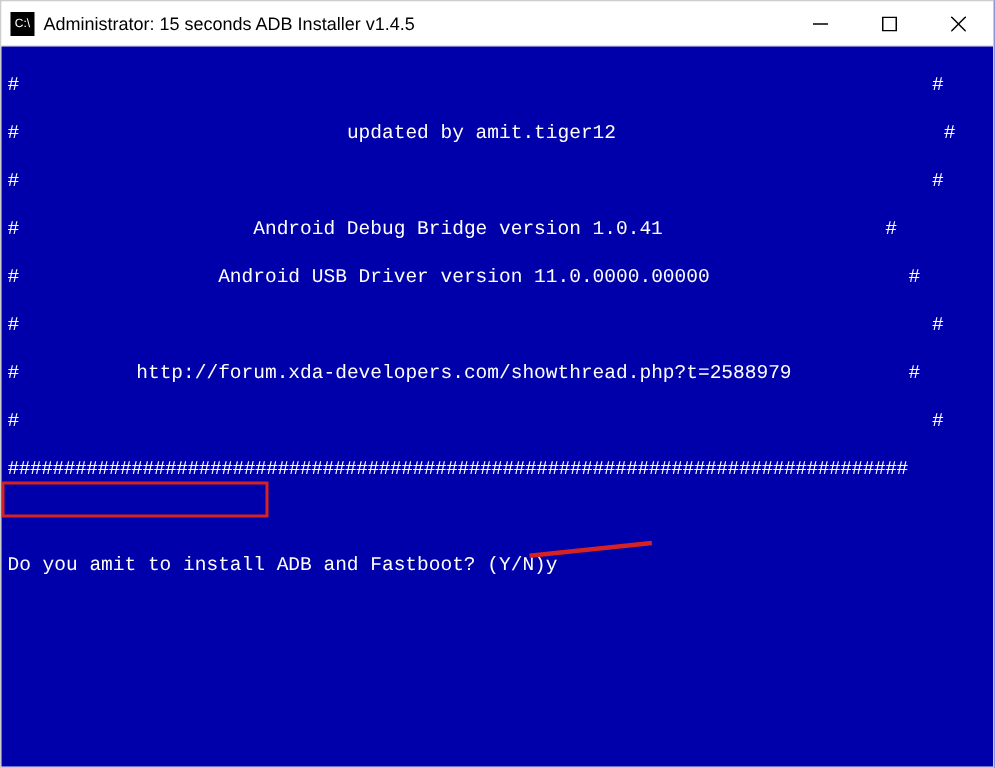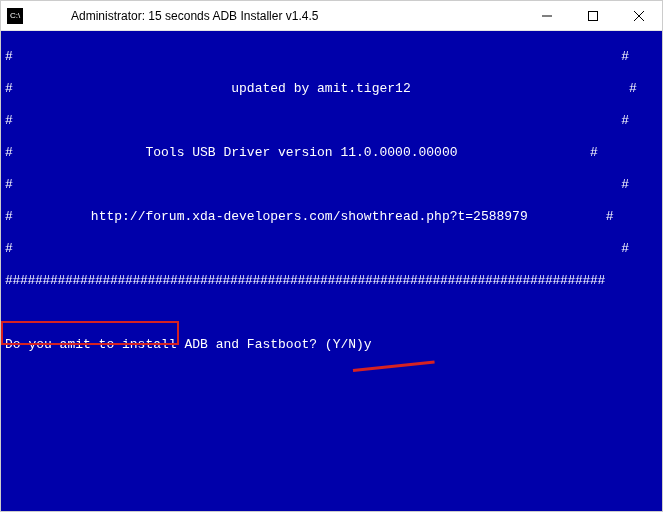--- a/index.html
+++ b/index.html
@@ -35,21 +35,20 @@
       justify-content: center;
       color: #fff;
       font-size: 8px;
       font-family: sans-serif;
     }
     .title-text {
       font-family: 'Segoe UI', sans-serif;
       font-size: 12px;
       color: #000;
       flex: 1;
-      margin-left: 42px;
     }
     .win-controls {
       display: flex;
       height: 100%;
     }
     .win-btn {
       width: 46px;
       height: 100%;
       display: flex;
       align-items: center;
@@ -117,21 +116,22 @@
             <line x1="10" y1="0" x2="0" y2="10" stroke="#000" stroke-width="1"></line>
           </svg>
       </div>
     </div>
   </div>
 
   <div class="terminal">
 <div class="term-line">#                                                                              #</div>
 <div class="term-line">#                            <span>updated by amit.tiger12</span>                            #</div>
 <div class="term-line">#                                                                              #</div>
-<div class="term-line">#                 <span>Tools USB Driver version 11.0.0000.00000</span>                 #</div>
+<div class="term-line">#                    <span>Android Debug Bridge version 1.0.41</span>                   #</div>
+<div class="term-line">#                 <span>Android USB Driver version 11.0.0000.00000</span>                 #</div>
 <div class="term-line">#                                                                              #</div>
 <div class="term-line">#          <span>http://forum.xda-developers.com/showthread.php?t=2588979</span>          #</div>
 <div class="term-line">#                                                                              #</div>
 <div class="term-line divider">################################################################################</div>
 <div class="term-line"> </div>
 <div class="term-line">Do you amit to install ADB and Fastboot? (Y/N)y</div>
 <div class="term-line"> </div>
 
 
 

